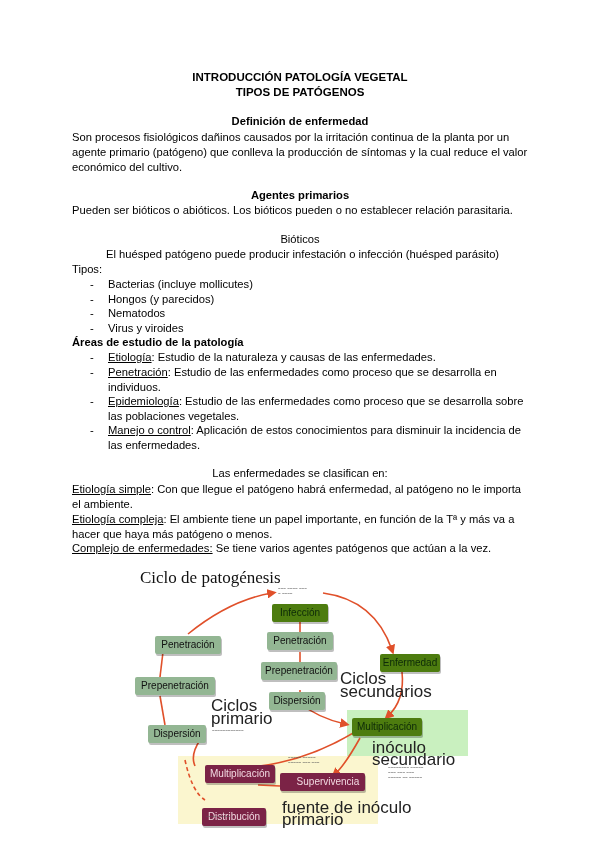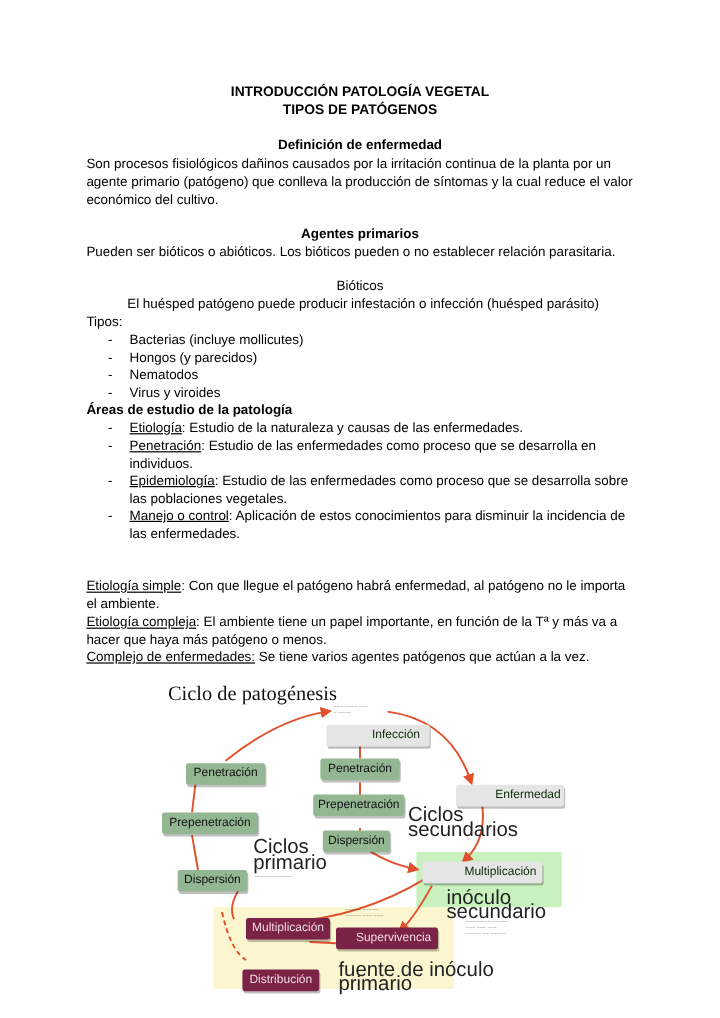--- a/index.html
+++ b/index.html
@@ -12,21 +12,21 @@
   .li { position:absolute; left:90px; width:440px; line-height:15px; }
   .li .dash { position:absolute; left:0; }
   .li .txt { position:absolute; left:18px; width:425px; }
   u { text-decoration:underline; }
 
   
   .diagram { position:absolute; left:130px; top:560px; width:340px; height:270px; }
   .dg-title { position:absolute; left:10px; top:8px; font-family:"Liberation Serif", serif; font-size:17px; color:#111; }
   .box { position:absolute; height:18px; line-height:18px; font-size:10px; text-align:center; border-radius:2px; color:#111; box-shadow:1px 2px 0 rgba(0,0,0,0.25); }
   .box.gray { background:#93b693; }
-  .box.green { background:#e5e5e5; color:#0d2a08;padding-left:30px; }
+  .box.green { background:#4d7c0f; color:#0d2a08; }
   .box.maroon { background:#7b2346; color:#f1d8e0; }
   .note { position:absolute; font-size:4.5px; color:#555; line-height:5px; }
   .label { position:absolute; font-size:17px; color:#222; line-height:12px; }
   .zone-green { position:absolute; background:#c9f0bf; }
   .zone-yellow { position:absolute; background:#fbf6cf; }
   svg.arrows { position:absolute; left:0; top:0; }
 </style>
 </head>
 <body>
 
@@ -76,20 +76,21 @@
     </div>
   <div class="li" style="top:394px;">
       <span class="dash">-</span>
       <span class="txt"><u>Epidemiología</u><span>: Estudio de las enfermedades como proceso que se desarrolla sobre</span><br><span>las poblaciones vegetales.</span></span>
     </div>
   <div class="li" style="top:423px;">
       <span class="dash">-</span>
       <span class="txt"><u>Manejo o control</u><span>: Aplicación de estos conocimientos para disminuir la incidencia de</span><br><span>las enfermedades.</span></span>
     </div>
 
+  <div class="h-center" style="top:467px;">Las enfermedades se clasifican en:</div>
   <div class="line" style="top:482px;"><u>Etiología simple</u><span>: Con que llegue el patógeno habrá enfermedad, al patógeno no le importa</span></div>
   <div class="line" style="top:497px;">el ambiente.</div>
   <div class="line" style="top:512px;"><u>Etiología compleja</u><span>: El ambiente tiene un papel importante, en función de la Tª y más va a</span></div>
   <div class="line" style="top:527px;">hacer que haya más patógeno o menos.</div>
   <div class="line" style="top:541px;"><u>Complejo de enfermedades:</u><span> Se tiene varios agentes patógenos que actúan a la vez.</span></div>
 
   <div class="diagram">
     <div class="zone-green" style="left:217px; top:150px; width:121px; height:46px;"></div>
     <div class="zone-yellow" style="left:48px; top:196px; width:200px; height:68px;"></div>
 

